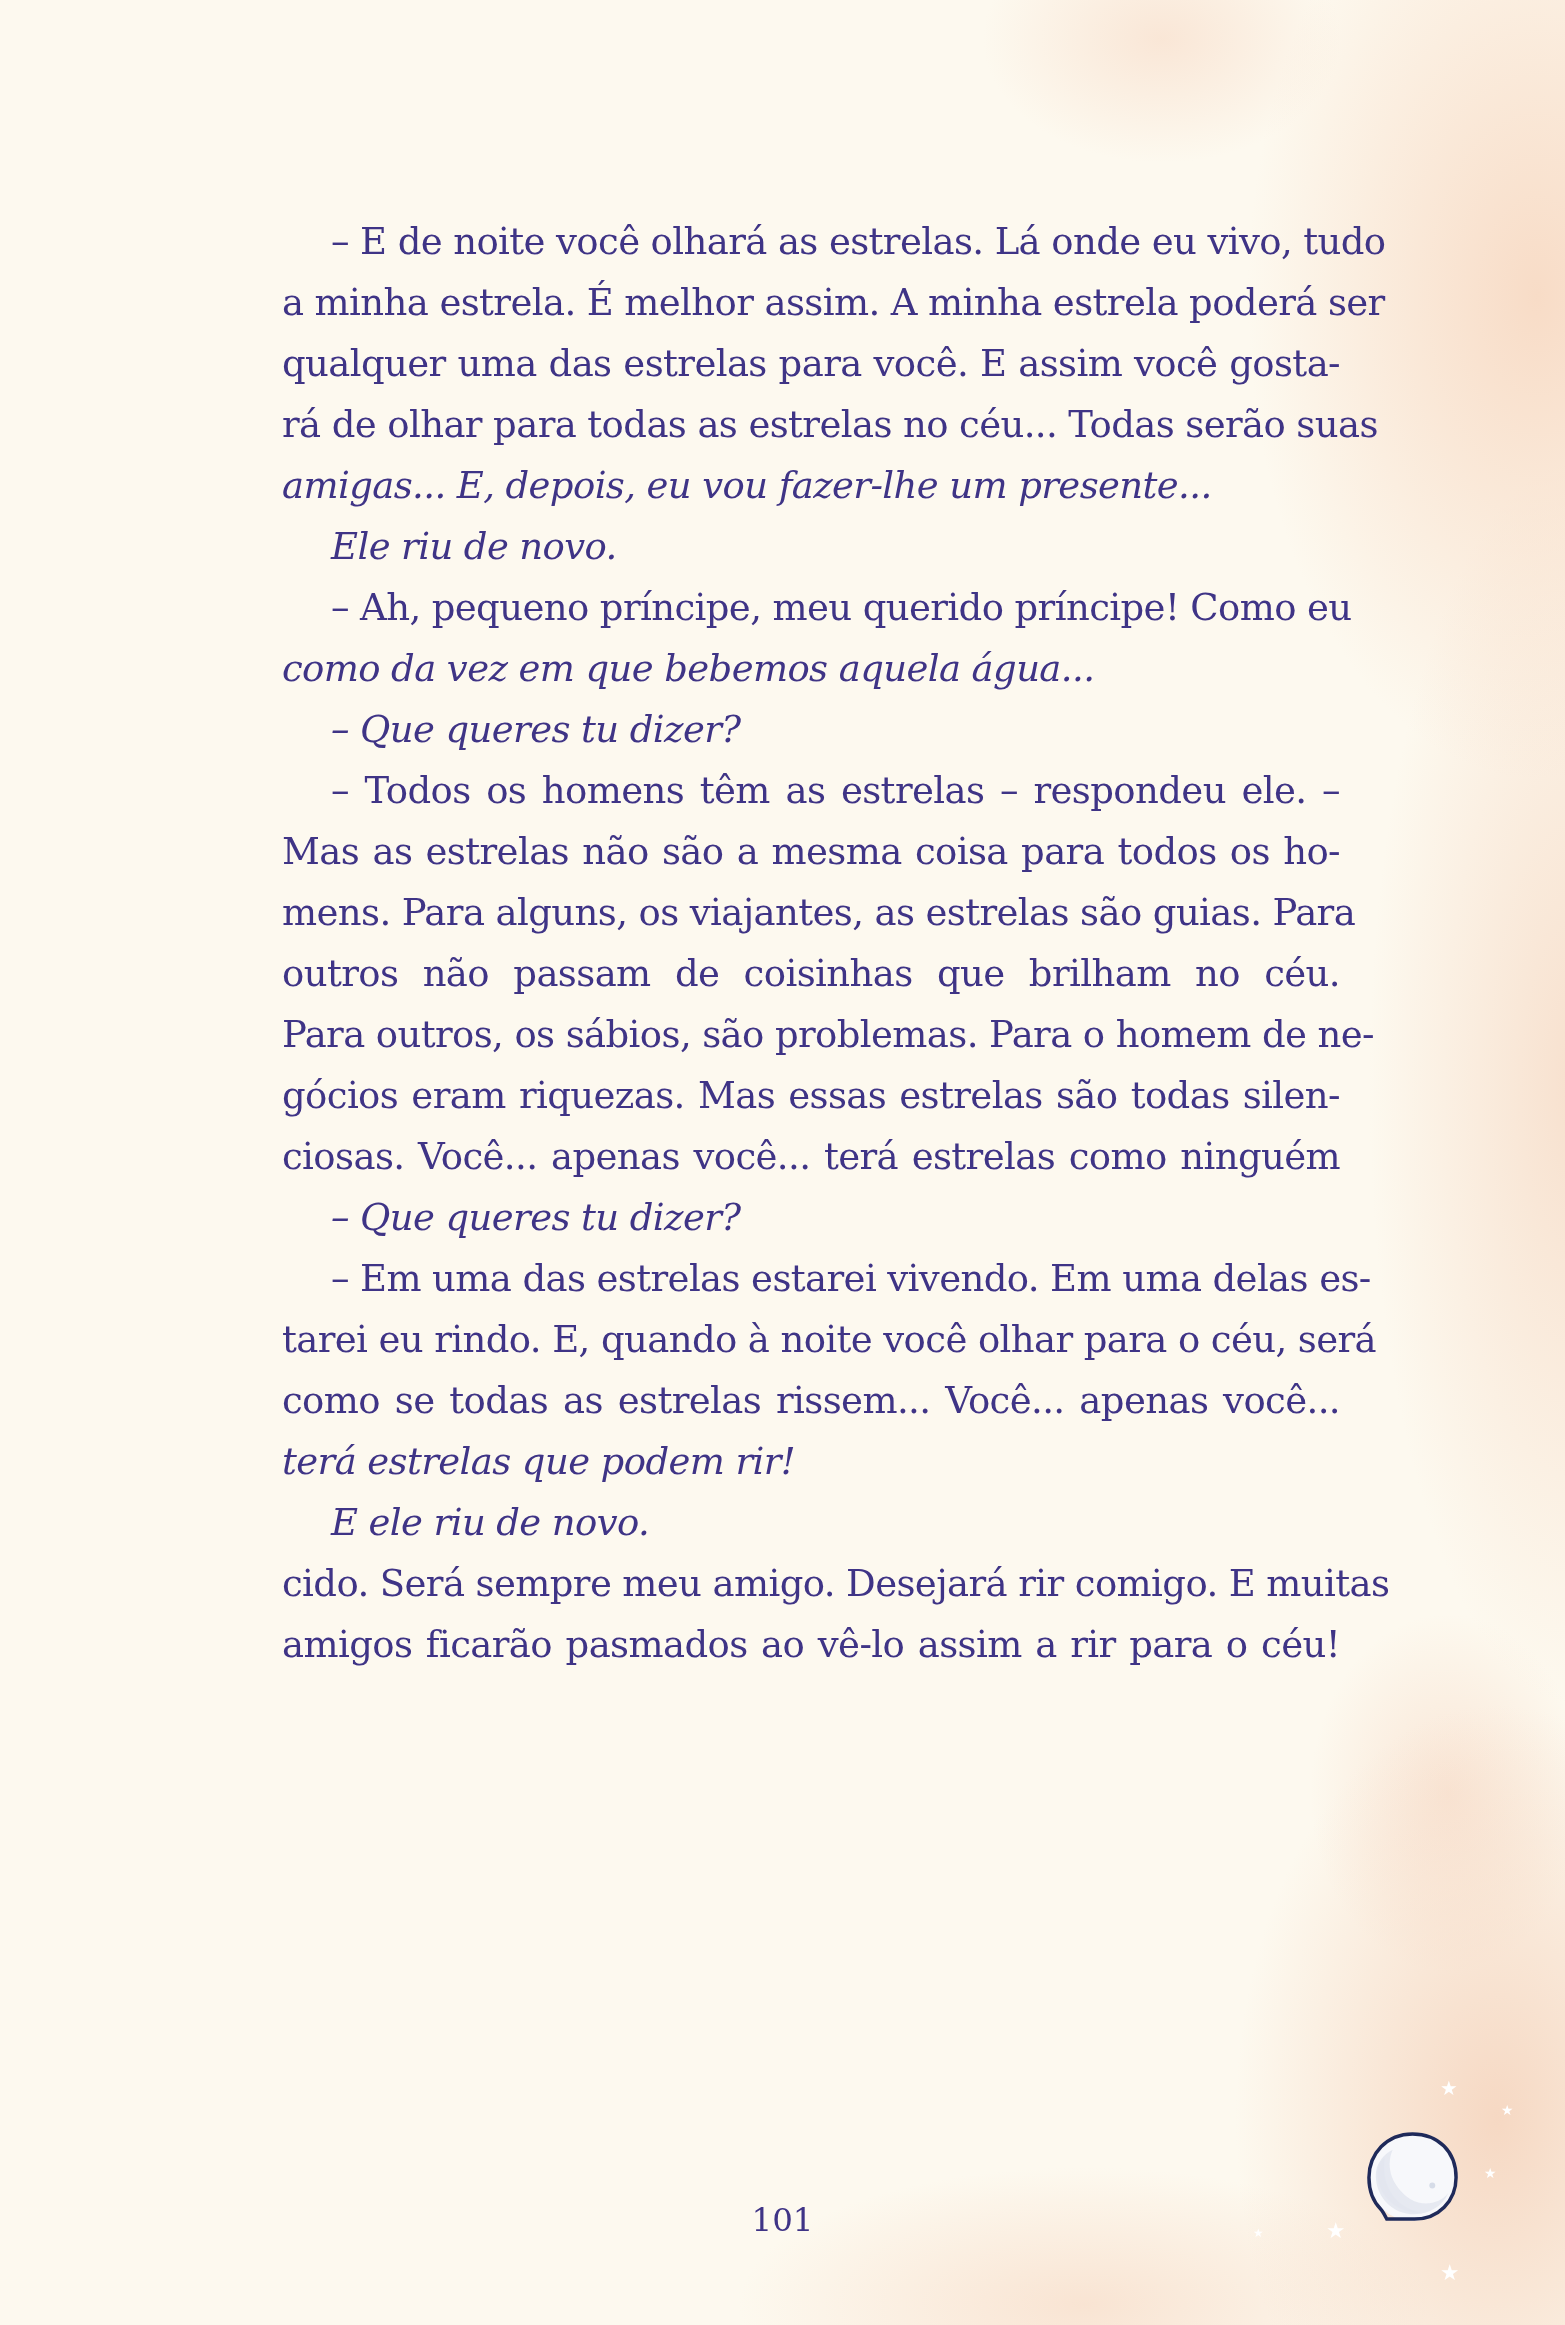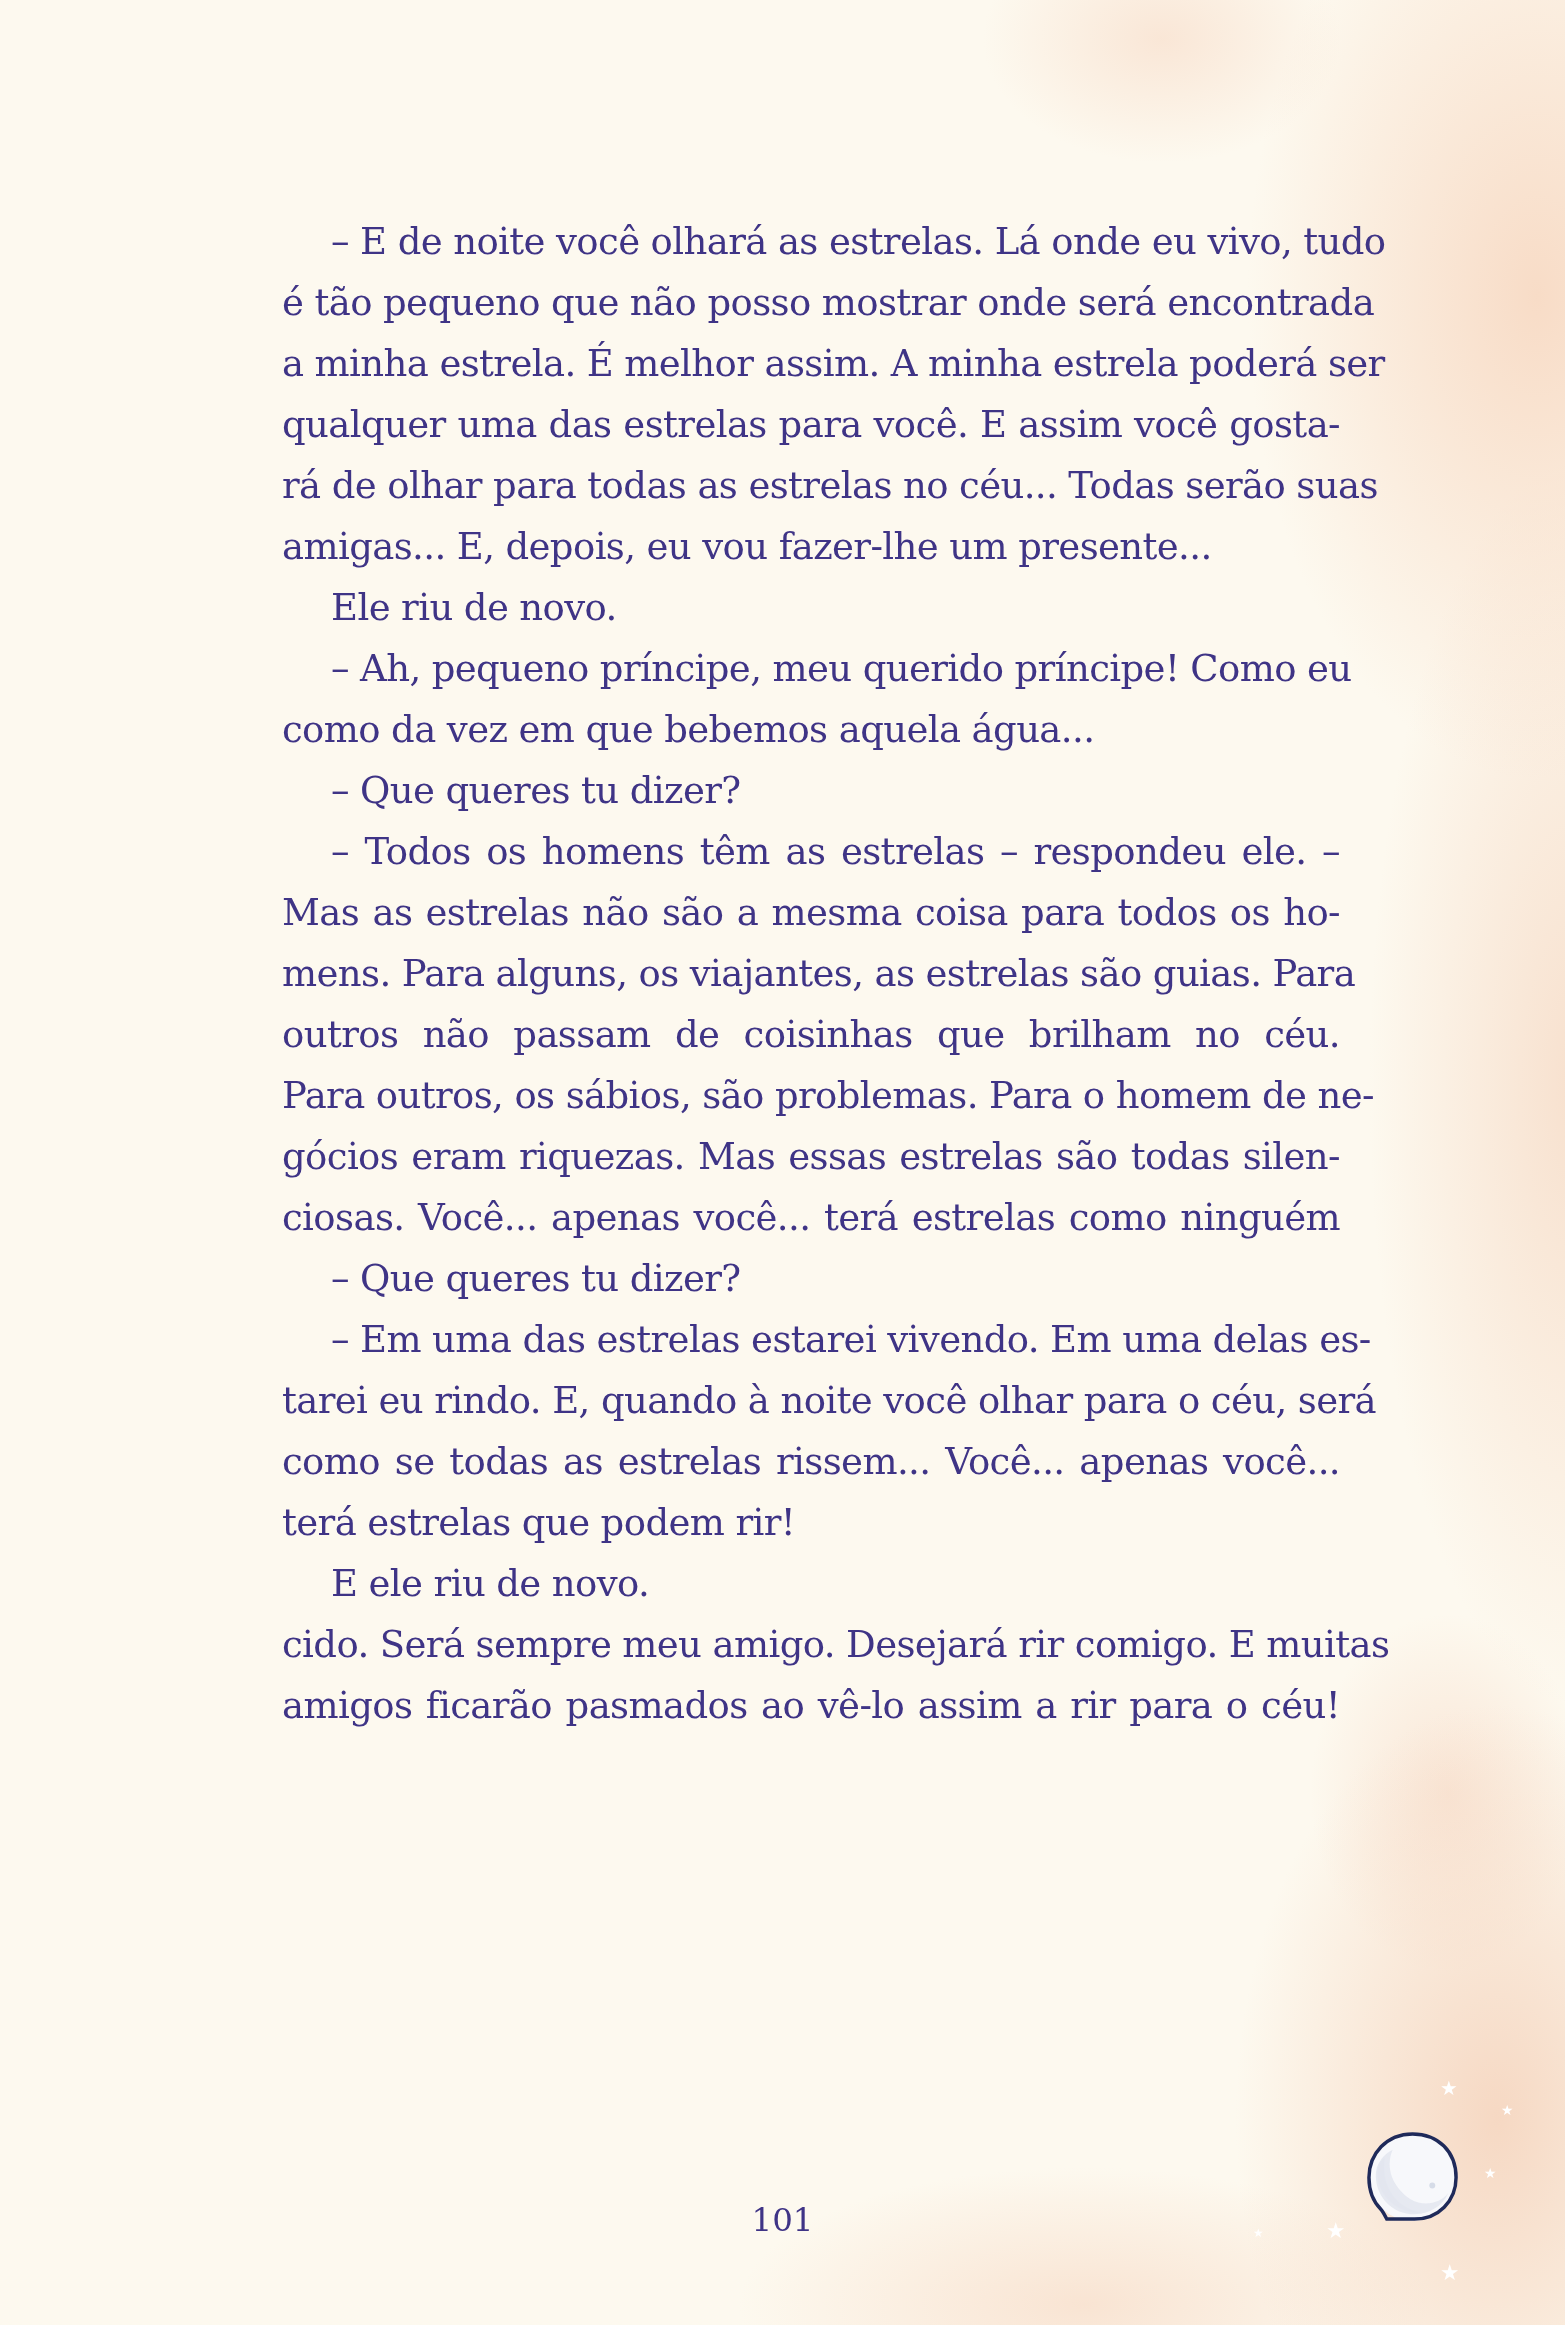--- a/index.html
+++ b/index.html
@@ -18,39 +18,38 @@
       radial-gradient(ellipse 197px 256px at 1448px 1793px, rgba(245,210,188,0.5), rgba(245,210,188,0) 70%);
   }
   .text-block {
     position: absolute; left: 282px; top: 211px; width: 1058px;
     font-family: "DejaVu Serif", serif;
     font-size: 37px; line-height: 61px;
     color: #3f3486;
     letter-spacing: -0.6px;
   }
   .line { display: block; white-space: nowrap; height: 61px; text-align: justify; text-align-last: justify; }
-  .line.last { text-align-last: left; }
+  .line.last { text-align-last: left; font-style: italic; }
   .line.indent { padding-left: 49px; }
   .page-number {
     position: absolute; left: 0; right: 0; top: 2189px; text-align: center;
     font-family: "DejaVu Serif", serif; font-size: 32.5px; color: #3f3486; margin-top: 12px;
   }
   .moon {
     position: absolute; left: 1363px; top: 2128px; width: 99px; height: 99px;
   }
   .star { position: absolute; color: #ffffff; font-family: "DejaVu Sans", sans-serif; line-height: 1; }
 </style>
 </head>
 <body>
 
 <div class="bg-wash"></div>
 
 <div class="text-block">
   <span class="line indent">– E de noite você olhará as estrelas. Lá onde eu vivo, tudo</span>
-  <span class="line">é tão pequeno que não posso mostrar onde será encontrada</span>
   <span class="line">a minha estrela. É melhor assim. A minha estrela poderá ser</span>
   <span class="line">qualquer uma das estrelas para você. E assim você gosta-</span>
   <span class="line">rá de olhar para todas as estrelas no céu... Todas serão suas</span>
   <span class="line last">amigas... E, depois, eu vou fazer-lhe um presente...</span>
   <span class="line indent last">Ele riu de novo.</span>
   <span class="line indent">– Ah, pequeno príncipe, meu querido príncipe! Como eu</span>
   <span class="line last">como da vez em que bebemos aquela água...</span>
   <span class="line indent last">– Que queres tu dizer?</span>
   <span class="line indent">– Todos os homens têm as estrelas – respondeu ele. –</span>
   <span class="line">Mas as estrelas não são a mesma coisa para todos os ho-</span>

